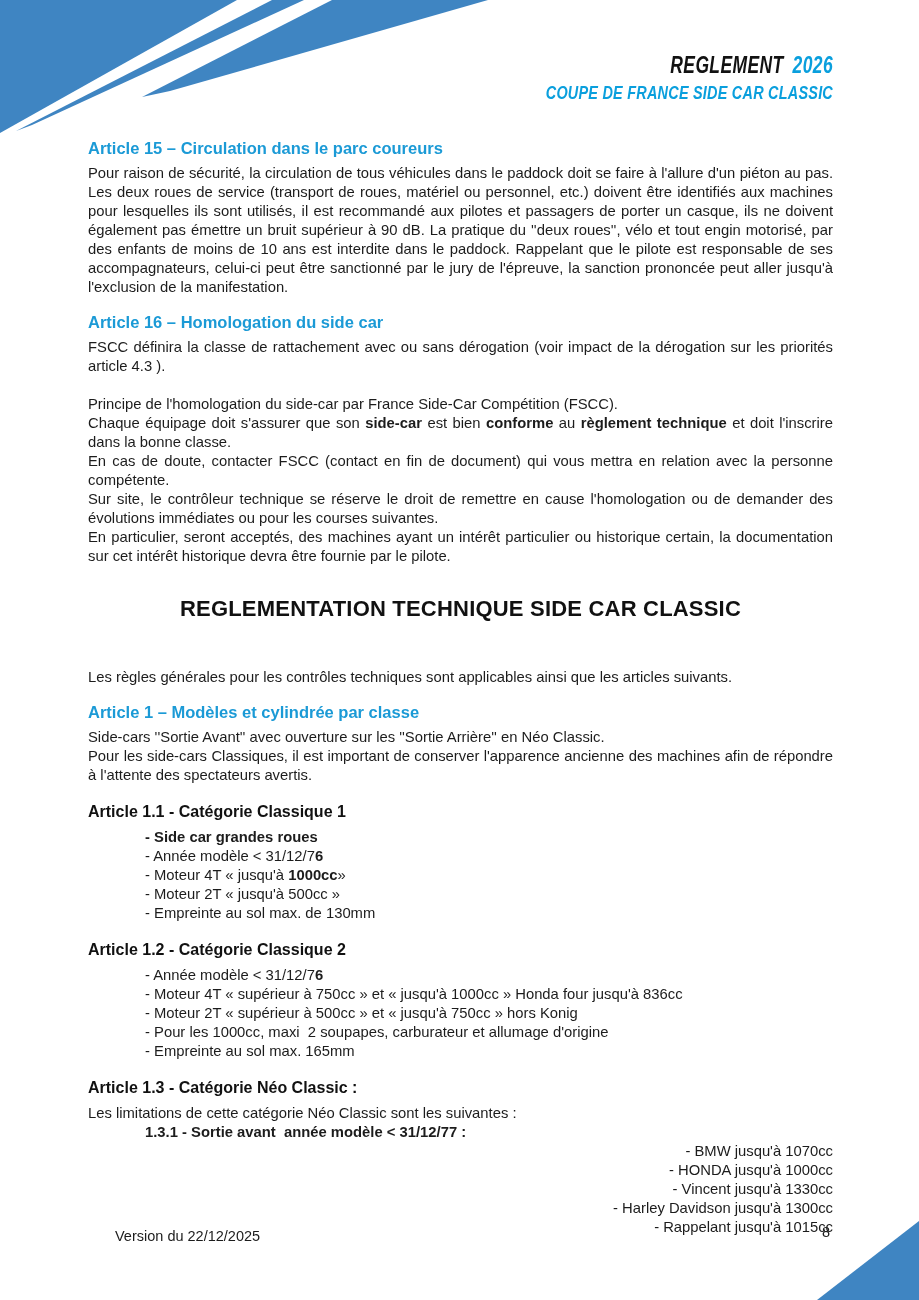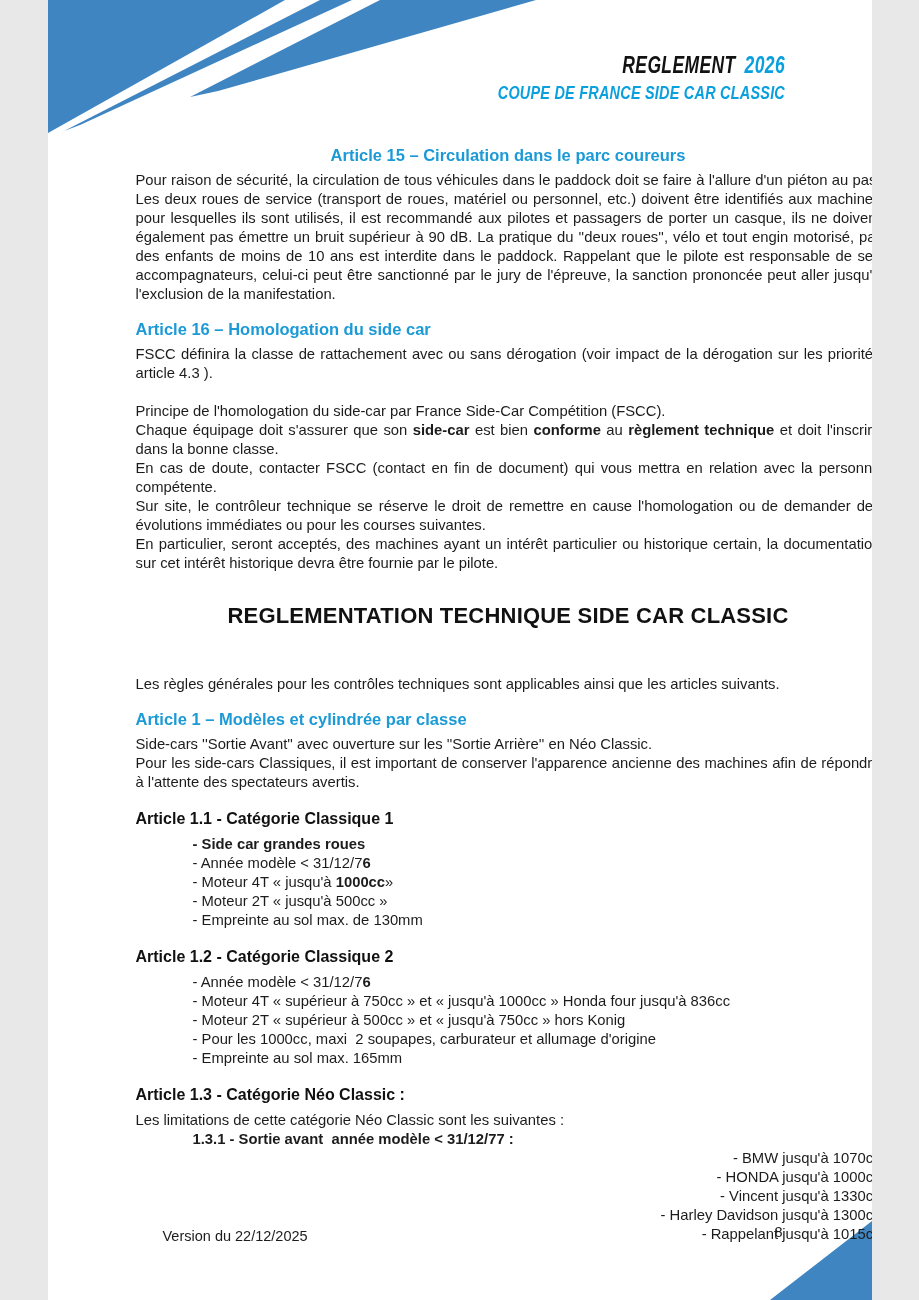--- a/index.html
+++ b/index.html
@@ -1,34 +1,34 @@
 <!DOCTYPE html>
 <html style="--swoosh-blue: #3f85c2; --accent-cyan: #0a9fdd; --heading-blue: #1b9ad6; --text: #1c1c1c;"><head>
 <meta charset="utf-8">
 <style>
   html,body{margin:0;padding:0;background:#e8e8e8;}
   .page{
-    position:relative;width:824px;height:1300px;background:#ffffff;
+    position:relative;width:919px;height:1300px;background:#ffffff;
     font-family:"Liberation Sans",sans-serif;color:var(--text, #1c1c1c);
     overflow:hidden;margin:0 auto;
   }
   
   .header-deco{position:absolute;top:0;left:0;pointer-events:none;}
   .corner-deco{position:absolute;bottom:0;right:0;pointer-events:none;}
   .swoosh{fill:var(--swoosh-blue,#3f85c2);}
   
   .masthead{position:absolute;top:52px;right:86px;text-align:right;}
   .masthead .mh-line{transform:scaleX(0.76);transform-origin:100% 50%;white-space:nowrap;}
   .mh-line1{font-size:23px;font-weight:bold;font-style:italic;color:#121212;letter-spacing:0.5px;}
   .mh-line1 .year{color:var(--accent-cyan,#0a9fdd);margin-left:12px;}
   .mh-line2{font-size:19px;font-weight:bold;font-style:italic;color:var(--accent-cyan,#0a9fdd);margin-top:3px;letter-spacing:0.3px;}
   
   .doc{position:absolute;left:88px;top:138px;width:745px;font-size:14.8px;line-height:19px;}
   .h-blue{color:var(--heading-blue,#1b9ad6);font-weight:bold;font-size:16.5px;line-height:21px;margin:15px 0 5px;}
-  .doc > .h-blue:first-child{margin-top:7px;text-align:center;}
+  .doc > .h-blue:first-child{margin-top:0;}
   .h-black{font-weight:bold;font-size:16px;line-height:20px;margin:17px 0 6px;color:#111;}
   .h-sub{font-weight:bold;padding-left:57px;white-space:pre-wrap;}
   .doc-title{text-align:center;font-weight:bold;font-size:22px;line-height:26px;letter-spacing:0.2px;margin:30px 0 46px;color:#111;}
   .para{margin:0;text-align:justify;white-space:pre-wrap;}
   .li1{padding-left:57px;white-space:pre-wrap;}
   .li2{padding-left:113px;white-space:pre-wrap;text-align:right;}
   .spacer{height:19px;}
   .b{font-weight:bold;text-align:center;}
   
   .footer-version{position:absolute;left:115px;top:1228px;font-size:14.5px;color:#1c1c1c;text-align:center;}

